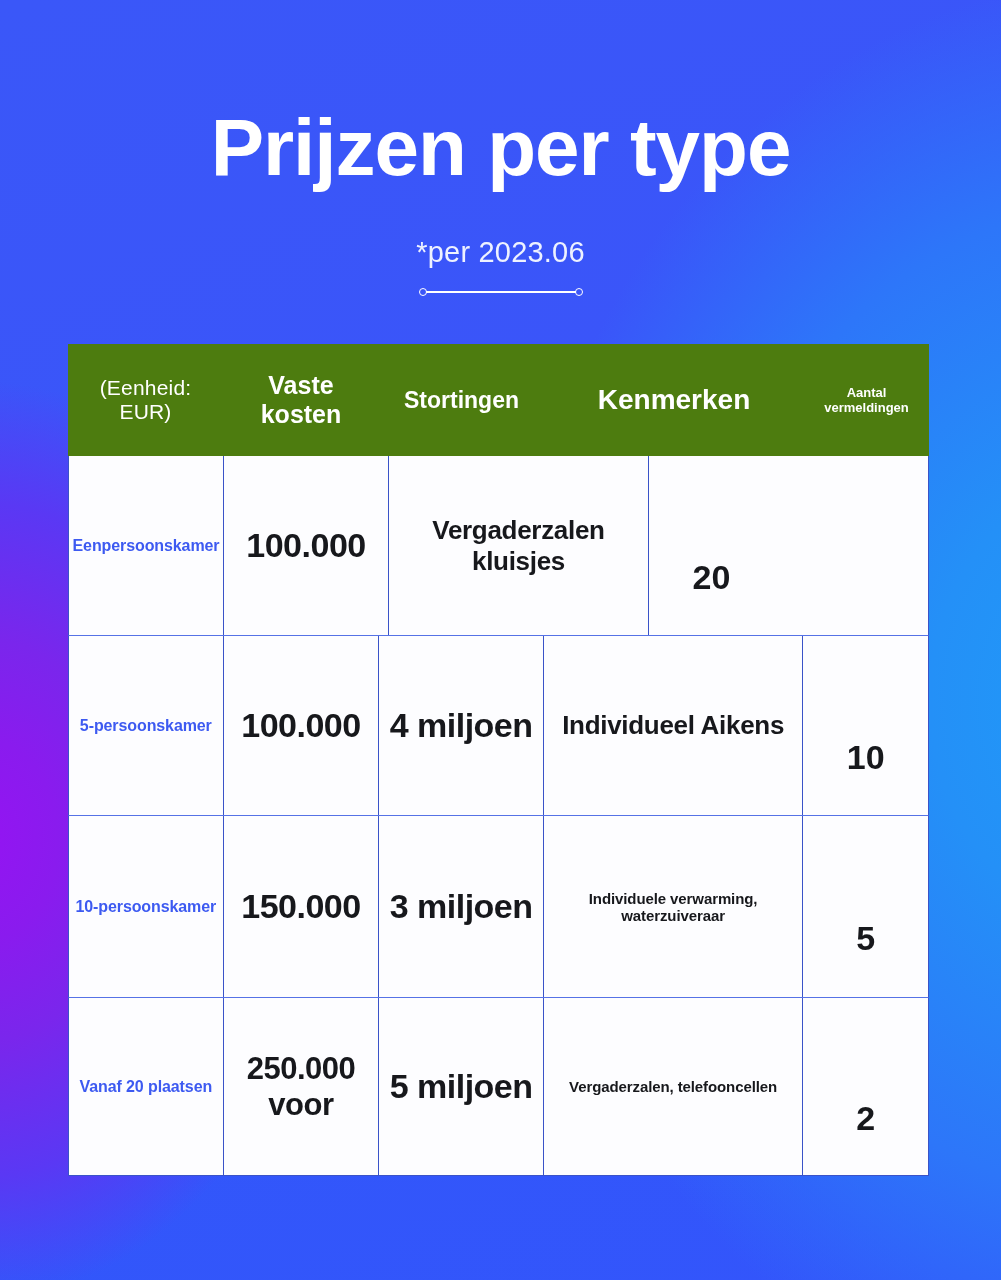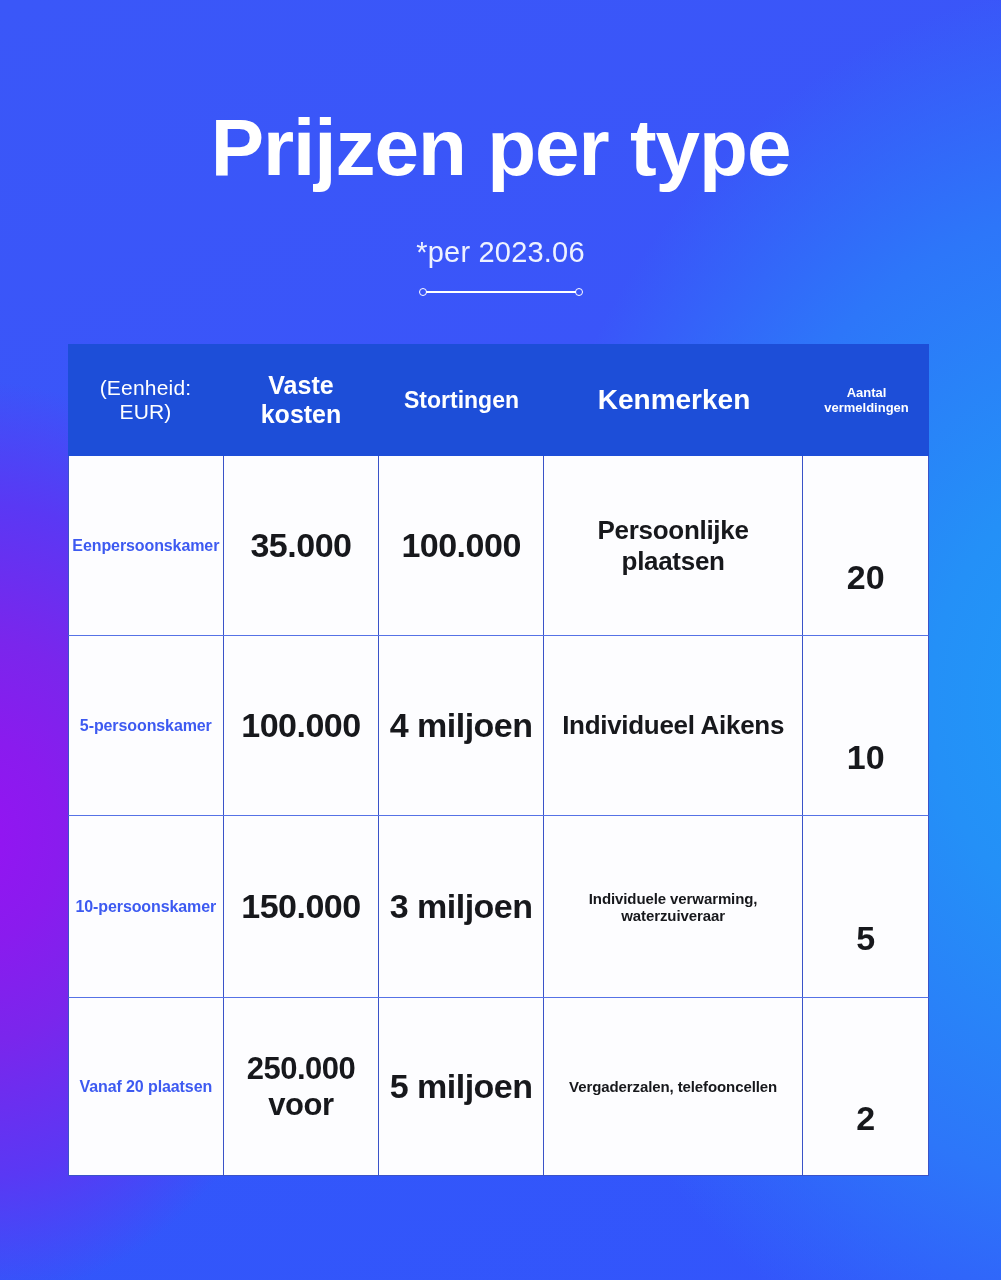--- a/index.html
+++ b/index.html
@@ -111,21 +111,21 @@
   
   .c0 { width: 155px; }
   .c1 { width: 156px; }
   .c2 { width: 165px; }
   .c3 { width: 260px; }
   .c4 { width: 125px; }
 
   
   .thead {
     height: 112px;
-    background: #1d4ed8;
+    background: #4d7c0f;
   }
   .thead .tcell { color: #ffffff; }
   .th-unit    { font-size: 21px; font-weight: 300; letter-spacing: 0.2px; }
   .th-fixed   { font-size: 25px; font-weight: 700; }
   .th-deposit { font-size: 23px; font-weight: 700; }
   .th-feature { font-size: 28px; font-weight: 700; }
   .th-count   { font-size: 13px; font-weight: 700; }
 
   
   .tbody-row {
@@ -203,23 +203,22 @@
     <div class="trow thead">
       <div class="tcell c0 th-unit">(Eenheid: EUR)</div>
       <div class="tcell c1 th-fixed">Vaste kosten</div>
       <div class="tcell c2 th-deposit">Stortingen</div>
       <div class="tcell c3 th-feature">Kenmerken</div>
       <div class="tcell c4 th-count">Aantal vermeldingen</div>
     </div>
 
     <div class="trow tbody-row r-h180">
       <div class="tcell c0 cell-type">Eenpersoonskamer</div>
-      <div class="tcell c1 cell-num">35.000</div>
       <div class="tcell c2 cell-num">100.000</div>
-      <div class="tcell c3 cell-feat-lg">Persoonlijke plaatsen</div>
+      <div class="tcell c3 cell-feat-lg">Vergaderzalen kluisjes</div>
       <div class="tcell c4 cell-count">20</div>
     </div>
 
     <div class="trow tbody-row r-h180">
       <div class="tcell c0 cell-type">5-persoonskamer</div>
       <div class="tcell c1 cell-num">100.000</div>
       <div class="tcell c2 cell-num">4 miljoen</div>
       <div class="tcell c3 cell-feat-lg">Individueel Aikens</div>
       <div class="tcell c4 cell-count">10</div>
     </div>

